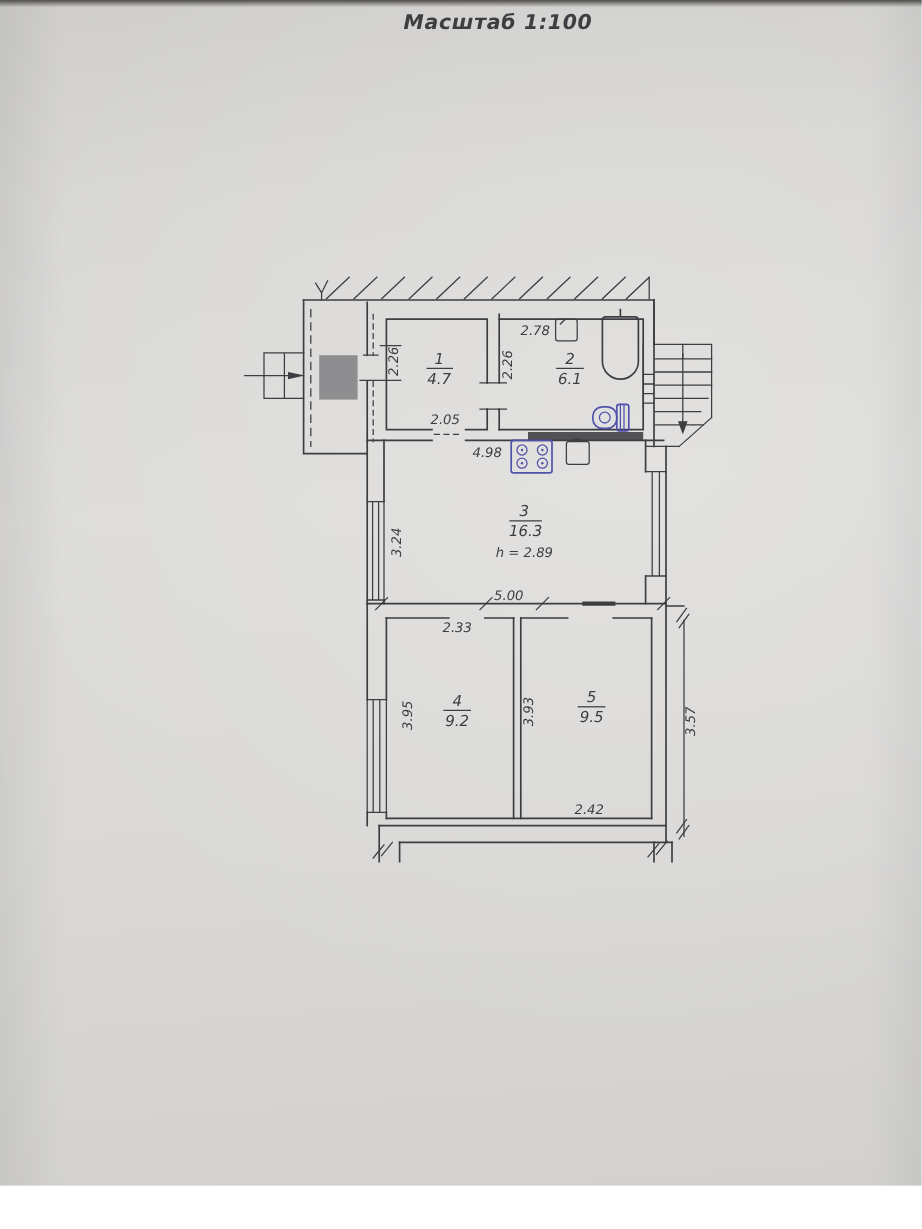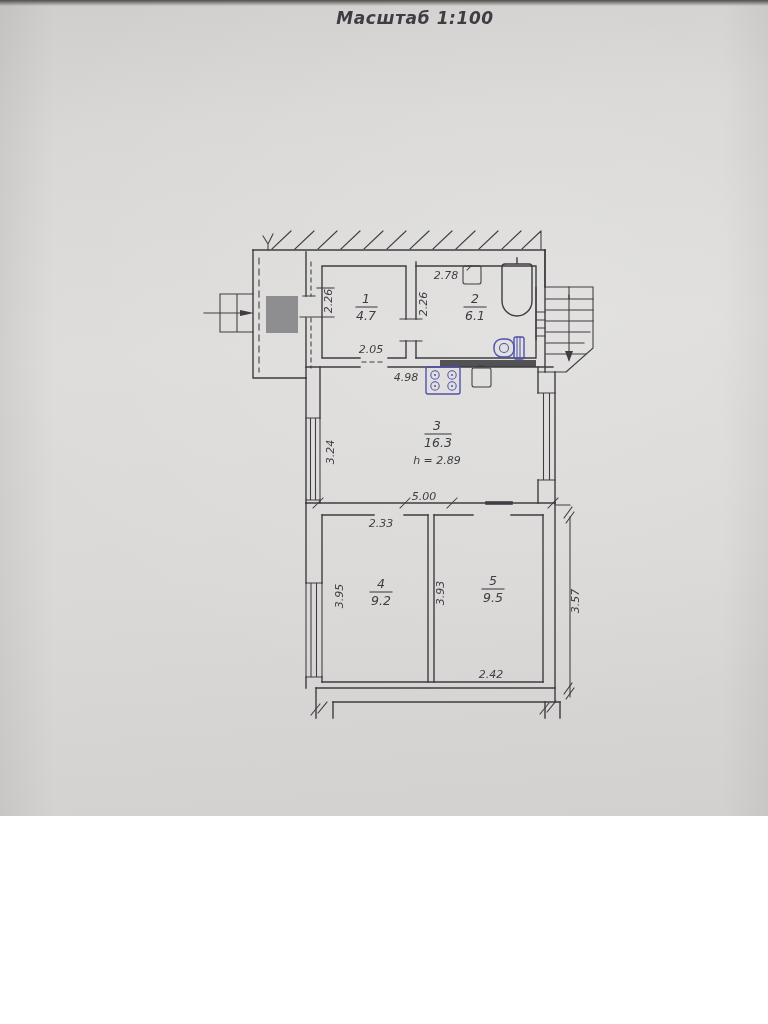--- a/index.html
+++ b/index.html
@@ -1,18 +1,18 @@
 <!DOCTYPE html>
 <html style="--paper: #d9d8d6; --ink: #3e3d42; --fixture: #5052aa; --shaft: #8e8e90; --paper_edge: #504e4a;"><head>
 <meta charset="utf-8">
 <style>
   html,body{margin:0;padding:0;}
   body{width:768px;height:1024px;overflow:hidden;font-family:"DejaVu Sans",sans-serif;}
   .paper{
-    position:relative;width:768px;height:816px;
+    position:relative;width:768px;height:988px;
     background:
       radial-gradient(120% 90% at 68% 36%, rgba(255,255,255,.16), rgba(255,255,255,0) 60%),
       linear-gradient(90deg, rgba(0,0,0,.06), rgba(0,0,0,0) 7%, rgba(0,0,0,0) 94%, rgba(0,0,0,.05)),
       linear-gradient(176deg, #cfcecc 0%, #d8d7d5 16%, #dddcda 42%, #dad9d7 68%, #d2d1cf 100%);
   }
   .paper-top-strip{
     position:absolute;top:0;left:0;width:100%;height:6px;
     background:linear-gradient(180deg, var(--paper_edge), rgba(80,78,74,0));
   }
   svg{position:absolute;top:0;left:0;}

